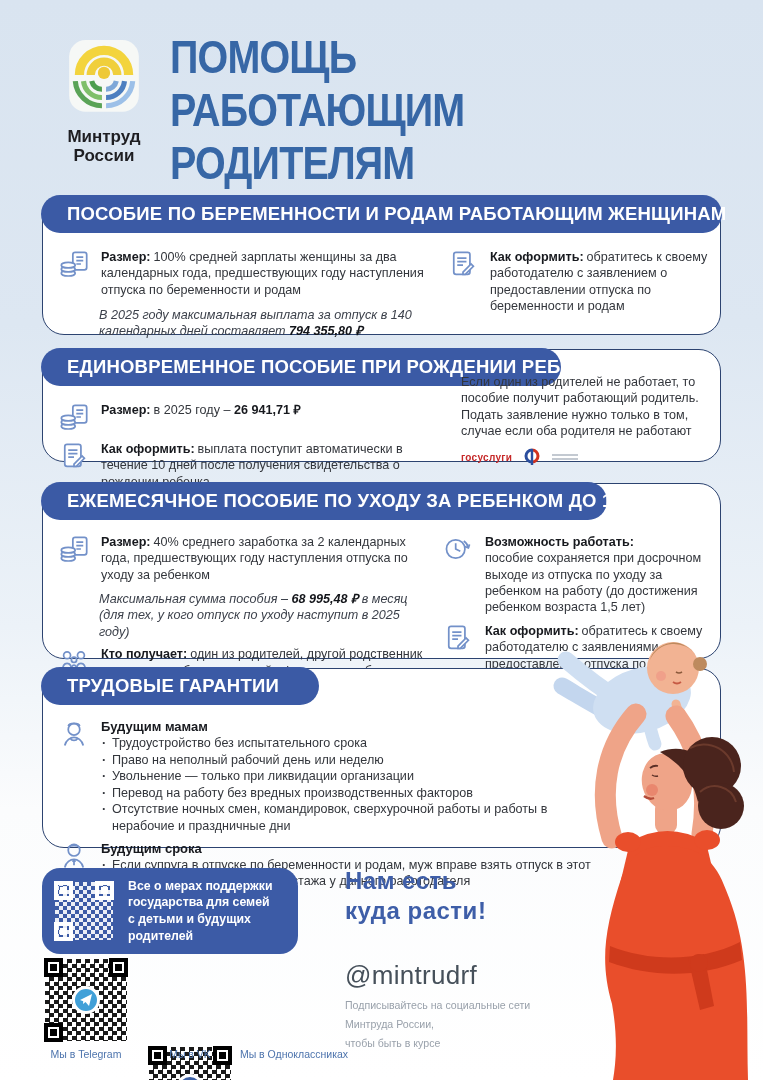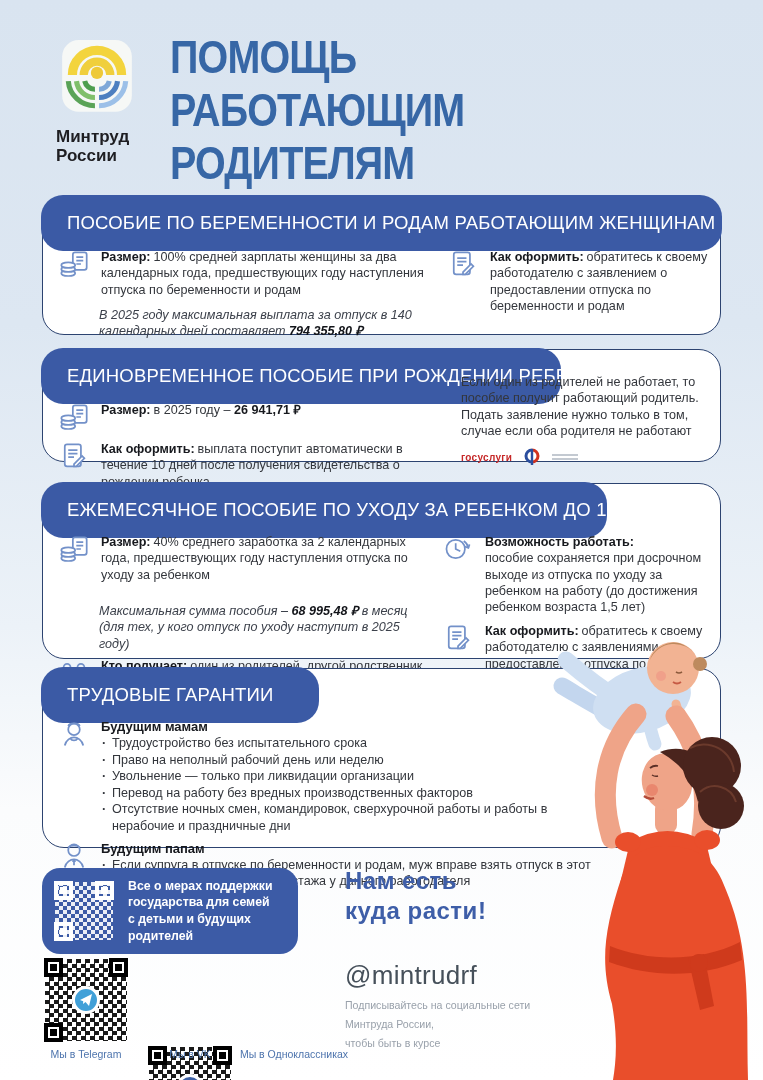--- a/index.html
+++ b/index.html
@@ -6,39 +6,39 @@
   html,body { width:763px; height:1080px; }
   body {
     font-family:"Liberation Sans", sans-serif;
     position:relative; overflow:hidden;
     background:linear-gradient(180deg,#d9e4f0 0%,#dde7f2 30%,#ecf2f8 58%,#fbfcfd 75%,#ffffff 100%);
     color:#2a2d33;
   }
   .abs { position:absolute; }
 
   
-  .logo-box { left:56px; top:36px; width:96px; text-align:left; }
+  .logo-box { left:56px; top:36px; width:96px; text-align:center; }
   .logo-text { font-weight:bold; font-size:17px; line-height:1.12; color:#1e1e22; margin-top:5px; }
   .main-title {
     left:170px; top:30px; width:575px;
     font-weight:bold; color:#3767a6; font-size:47px; line-height:1.13;
     letter-spacing:-1px; transform:scaleX(.84); transform-origin:left top;
     text-transform:uppercase;
   }
 
   
   .card {
     background:#fff; border:1.5px solid #2c4370; border-radius:22px;
     left:42px; width:679px;
   }
   .pill {
-    position:absolute; top:-2px; left:-2px; height:56px;
+    position:absolute; top:-2px; left:-2px; height:38px;
     background:#3b5aa5; border-radius:22px;
     display:flex; align-items:center; padding:0 26px;
-    color:#fff; font-weight:normal; font-size:18.5px; letter-spacing:.2px; white-space:nowrap;
+    color:#fff; font-weight:bold; font-size:18.5px; letter-spacing:.2px; white-space:nowrap;
   }
   .item { display:flex; gap:12px; margin-bottom:9px; }
   .icon { width:30px; height:30px; flex:none; }
   .txt { font-size:12.6px; line-height:1.3; color:#33363c; }
   .txt b { color:#17191e; margin-right:3px; }
   .note-i { font-style:italic; color:#3c414b; font-size:12.6px; line-height:1.3; margin:2px 0 9px 40px; }
   .note-i b { color:#121419; }
   .plain { font-size:12.6px; line-height:1.3; color:#33363c; margin-left:40px; }
   .col { position:absolute; }
   .prewrap { white-space:pre-line; }
@@ -162,21 +162,21 @@
           <span></span>
           <span></span>
         </span>
     </div>
   </div>
 </div>
 
 <div class="abs card" style="top:483px;height:176px;">
   <div class="pill" style="width:566px;">ЕЖЕМЕСЯЧНОЕ ПОСОБИЕ ПО УХОДУ ЗА РЕБЕНКОМ ДО 1,5 ЛЕТ</div>
   <div class="col" style="left:16px;top:50px;width:372px;">
-    <div class="item" style="margin-bottom:20px;justify-content:center;">
+    <div class="item" style="margin-bottom:8px;justify-content:center;">
       <svg class="icon" viewBox="0 0 26 26" fill="none" stroke="#7391c9" stroke-width="1.5">
         <rect x="12" y="3" width="12" height="15" rx="2" fill="#fff"></rect>
           <path d="M15 7h6M15 10h6M15 13h4"></path>
         <ellipse cx="8" cy="21" rx="6" ry="2.4" fill="#fff"></ellipse>
           <ellipse cx="8" cy="17.5" rx="6" ry="2.4" fill="#fff"></ellipse>
           <ellipse cx="8" cy="14" rx="6" ry="2.4" fill="#fff"></ellipse>
       </svg>
       <div class="txt"><b>Размер:</b><span>40% среднего заработка за 2 календарных года, предшествующих году наступления отпуска по уходу за ребенком</span></div>
     </div>
     <div class="note-i" style="margin-bottom:6px;"><span>Максимальная сумма пособия –</span> <b>68 995,48 ₽</b> <span>в месяц (для тех, у кого отпуск по уходу наступит в 2025 году)</span></div>
@@ -235,21 +235,21 @@
       </div>
     </div>
     <div class="item">
       <svg class="icon" viewBox="0 0 26 26" fill="none" stroke="#7391c9" stroke-width="1.5">
         <circle cx="13" cy="8" r="5"></circle>
           <path d="M8 5.5c2-2 8-2 10 0"></path>
           <path d="M5 23c1-5 5-7 8-7s7 2 8 7"></path>
           <path d="M13 16v5M11.5 17.5h3"></path>
       </svg>
       <div>
-        <div class="grp-head">Будущим папам</div>
+        <div class="grp-head">Будущим срока</div>
         <ul class="blt">
           <li>Если супруга в отпуске по беременности и родам, муж вправе взять отпуск в этот период — вне зависимости от стажа у данного работодателя</li>
         </ul>
       </div>
     </div>
   </div>
 </div>
 
 <svg class="abs" style="left:0;top:0;pointer-events:none;" width="763" height="1080" viewBox="0 0 763 1080">
 

